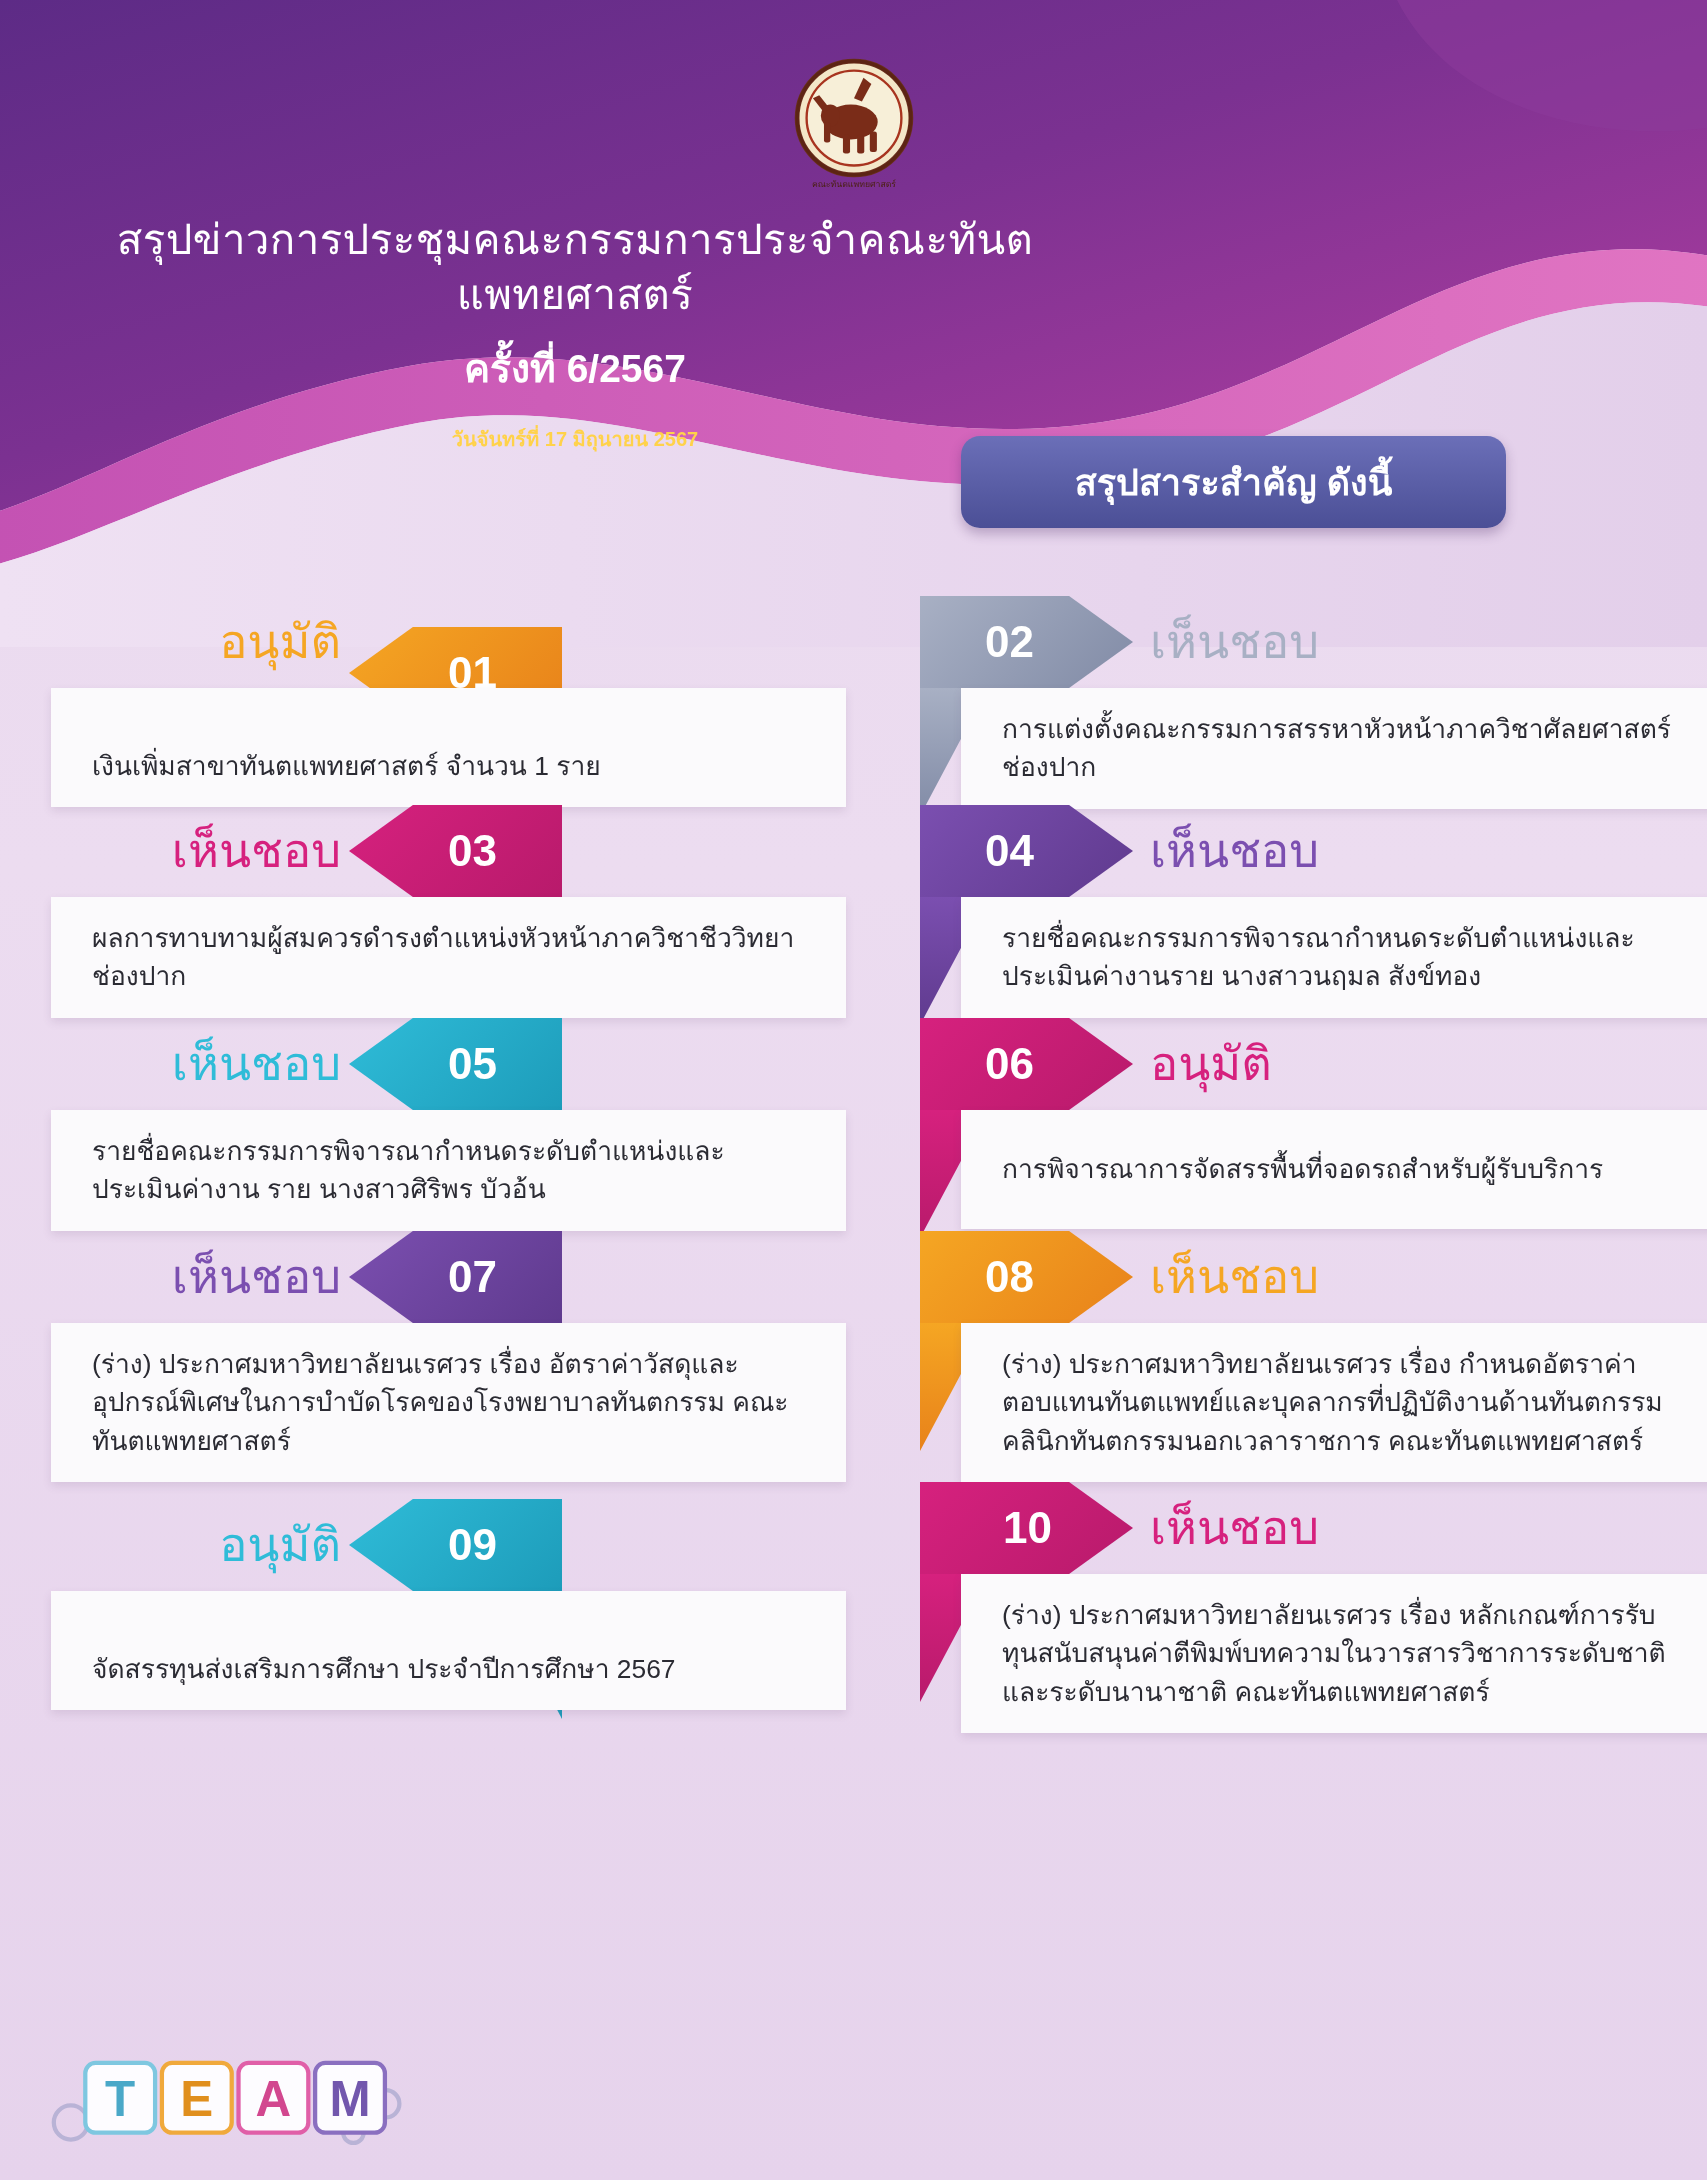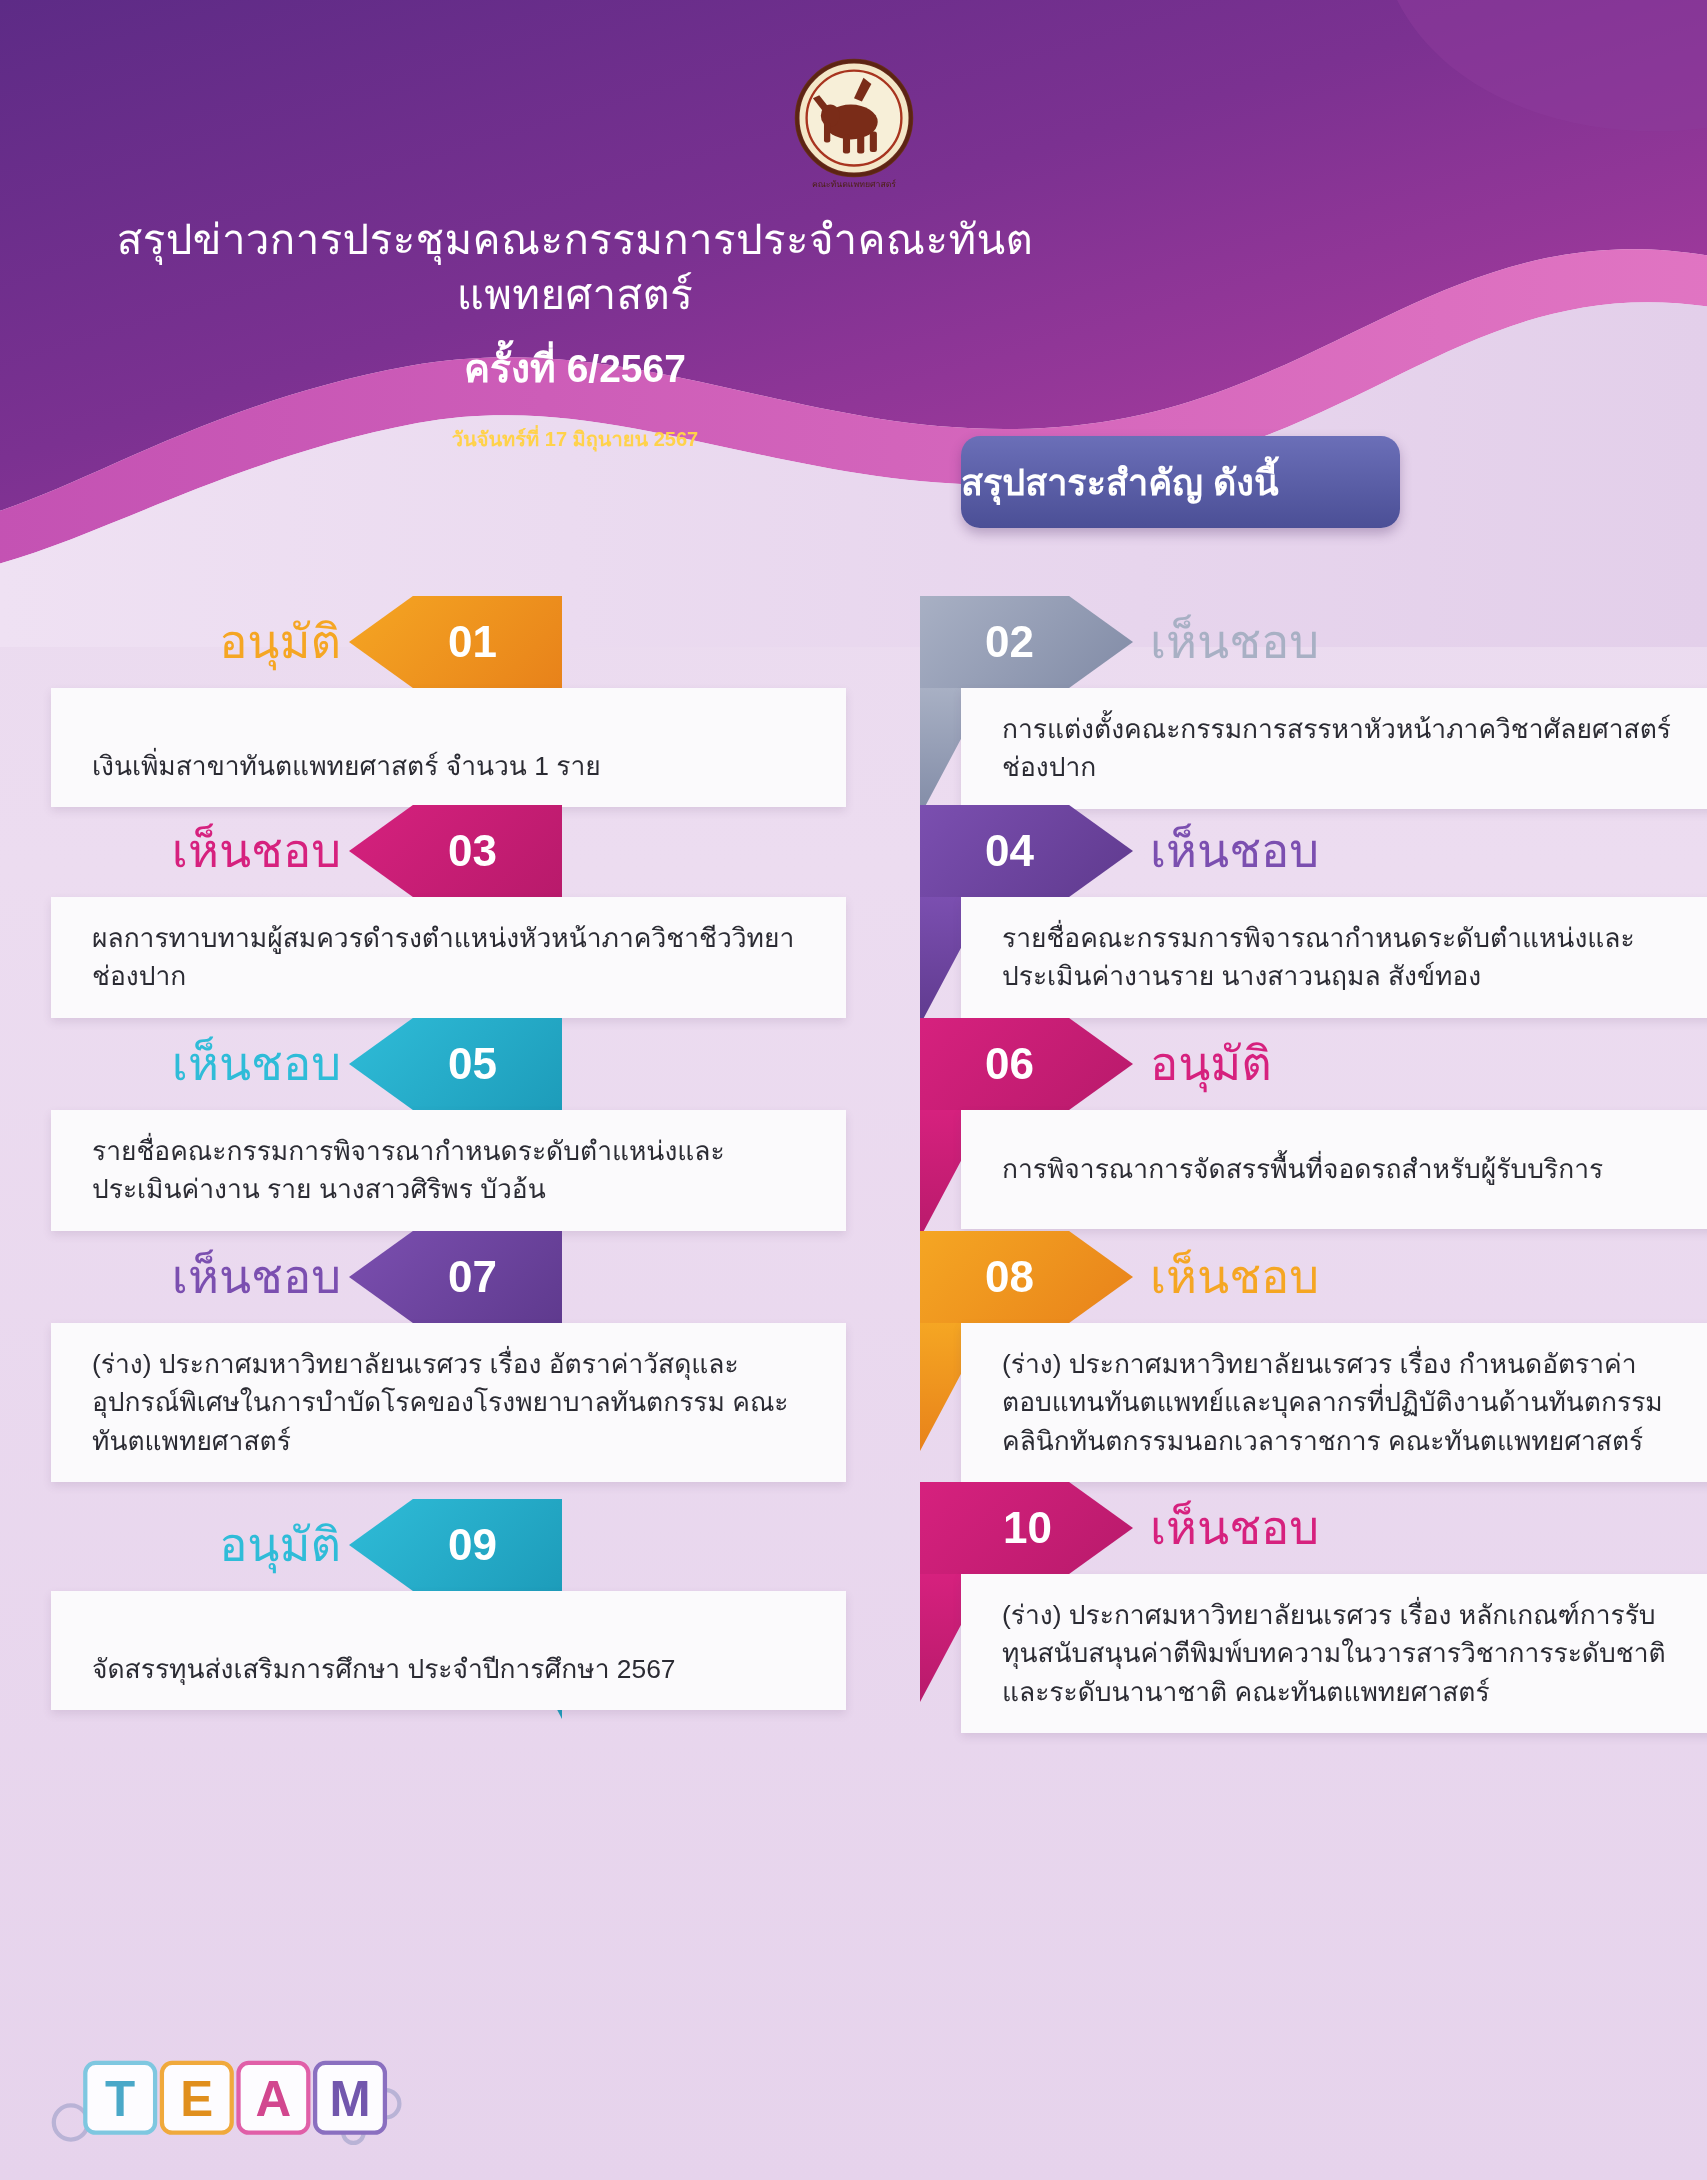--- a/index.html
+++ b/index.html
@@ -58,27 +58,28 @@
     color: #ffd24a;
     font-size: 20px;
     font-weight: bold;
     margin-top: 24px;
   }
 
   #summary-pill {
     position: absolute;
     top: 436px;
     left: 961px;
-    width: 439px;
+    width: 545px;
     height: 92px;
     background: linear-gradient(180deg, #6b6fb8 0%, #4b4f96 100%);
     border-radius: 19px;
     box-shadow: 0 5.1px 12px rgba(60,30,90,0.28);
     display: flex;
     align-items: center;
+    justify-content: center;
     z-index: 7;
   }
   #summary-pill span {
     color: #ffffff;
     font-size: 36px;
     font-weight: bold;
   }
 
   
   #items {
@@ -239,21 +240,21 @@
   <div id="doc-date">วันจันทร์ที่ 17 มิถุนายน 2567</div>
 </div>
 
 <div id="summary-pill">
   <span>สรุปสาระสำคัญ ดังนี้</span>
 </div>
 
 <div id="items">
     <div class="item left" style="top: 0px;">
       <div class="banner">
-        <div class="arrow" style="background: linear-gradient(135deg, rgb(245, 166, 35) 0%, rgb(232, 130, 26) 100%);">
+        <div class="arrow" style="background: linear-gradient(135deg, rgb(245, 166, 35) 0%, rgb(232, 130, 26) 100%); margin-top: 31px;">
           <span>01</span>
         </div>
         <div class="word" style="color: rgb(245, 166, 35);">อนุมัติ</div>
       </div>
       <div class="fold" style="background: linear-gradient(rgb(245, 166, 35) 0%, rgb(232, 130, 26) 100%);"></div>
       <div class="card">
         <p>เงินเพิ่มสาขาทันตแพทยศาสตร์ จำนวน 1 ราย</p>
       </div>
     </div>
     <div class="item right" style="top: 0px;">

